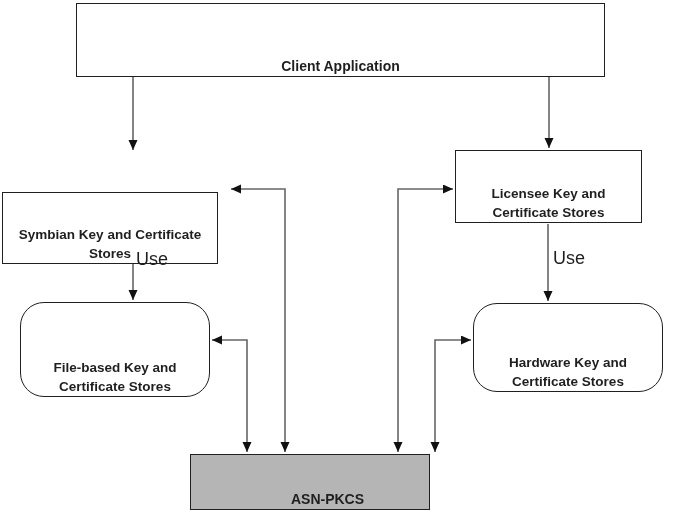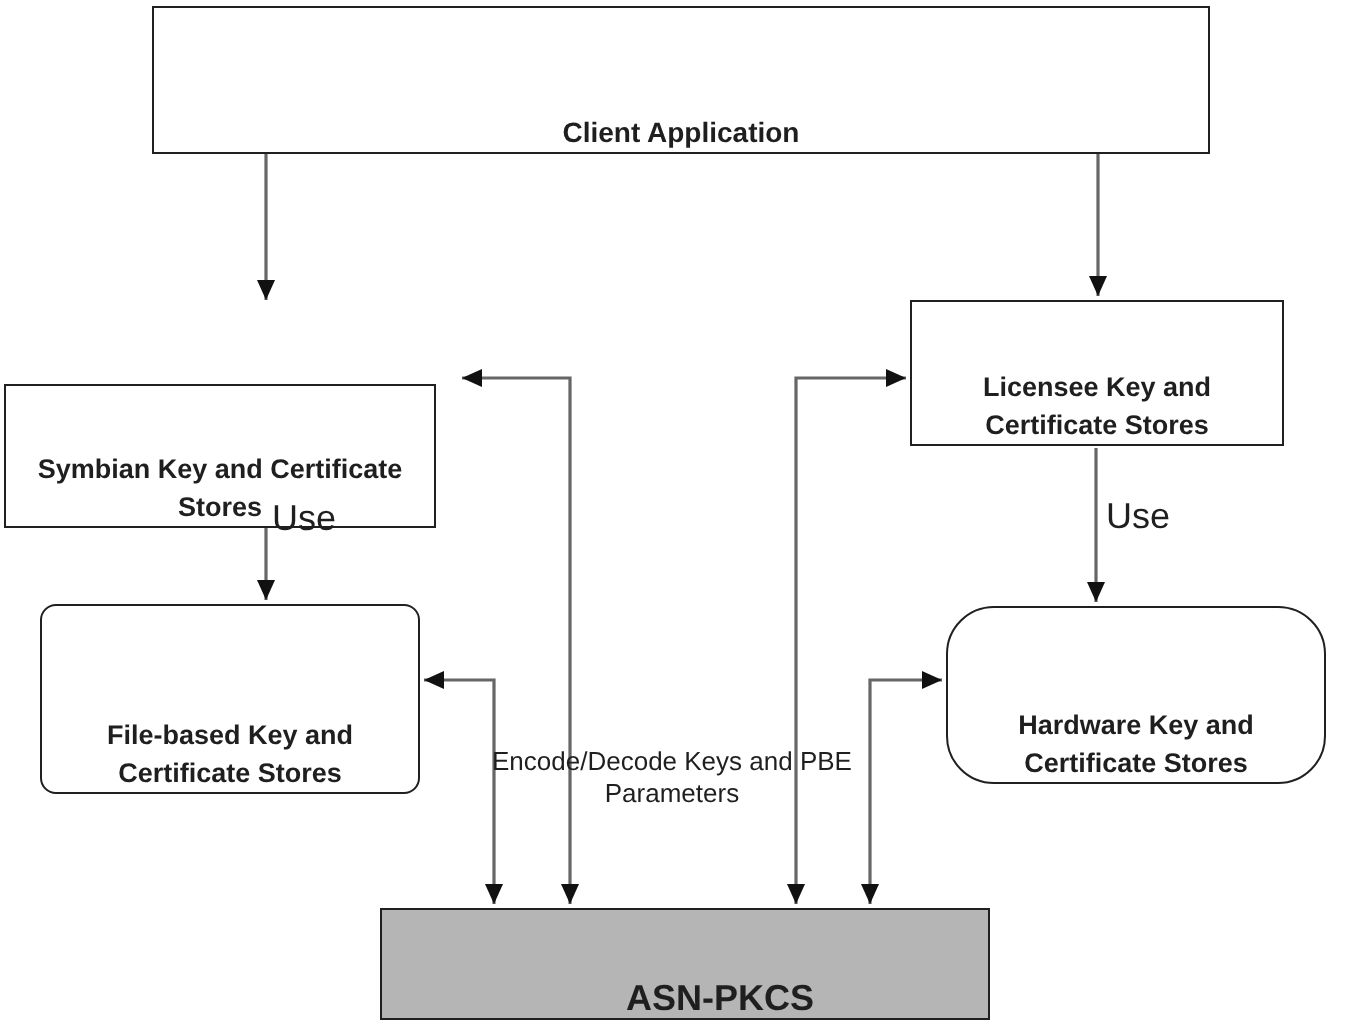--- a/index.html
+++ b/index.html
@@ -49,23 +49,23 @@
     justify-content: center;
     text-align: center;
     font-size: 13.5px;
     line-height: 19px;
     padding: 0 8px;
     font-weight: bold;
   }
   .node-client      { left: 76px;  top: 3px;   width: 529px; height: 74px; font-size: 14px; }
   .node-symbian     { left: 2px;   top: 152px; width: 216px; height: 72px; margin-top: 40px; }
   .node-licensee    { left: 455px; top: 150px; width: 187px; height: 73px; }
-  .node-filebased   { left: 20px;  top: 302px; width: 190px; height: 95px; border-radius: 8px; }
+  .node-filebased   { left: 20px;  top: 302px; width: 190px; height: 95px; border-radius: 24px; }
   .node-hardware    { left: 473px; top: 303px; width: 190px; height: 89px; border-radius: 24px; }
-  .node-asn         { left: 190px; top: 454px; width: 305px; height: 56px; background: var(--asn-fill); font-size: 18px; padding-left: 43px; }
+  .node-asn         { left: 190px; top: 454px; width: 240px; height: 56px; background: var(--asn-fill); font-size: 14px; padding-left: 43px; }
   .edge-label {
     position: absolute;
     font-size: 18px;
     line-height: 16px;
     white-space: nowrap;
   }
   .edge-label-use-left  { left: 136px; top: 251px; }
   .edge-label-use-right { left: 553px; top: 250px; }
   .edge-label-encode {
     position: absolute;
@@ -120,15 +120,14 @@
   </div>
 
   <div class="node node-asn">
     <span>ASN-PKCS</span>
   </div>
 
   <div class="edge-label edge-label-use-left">Use</div>
 
   <div class="edge-label edge-label-use-right">Use</div>
 
-  <div class="edge-label-encode">Encode/Decode Keys and PBE Parameters</div>
 
 </div>
 
 </body></html>

